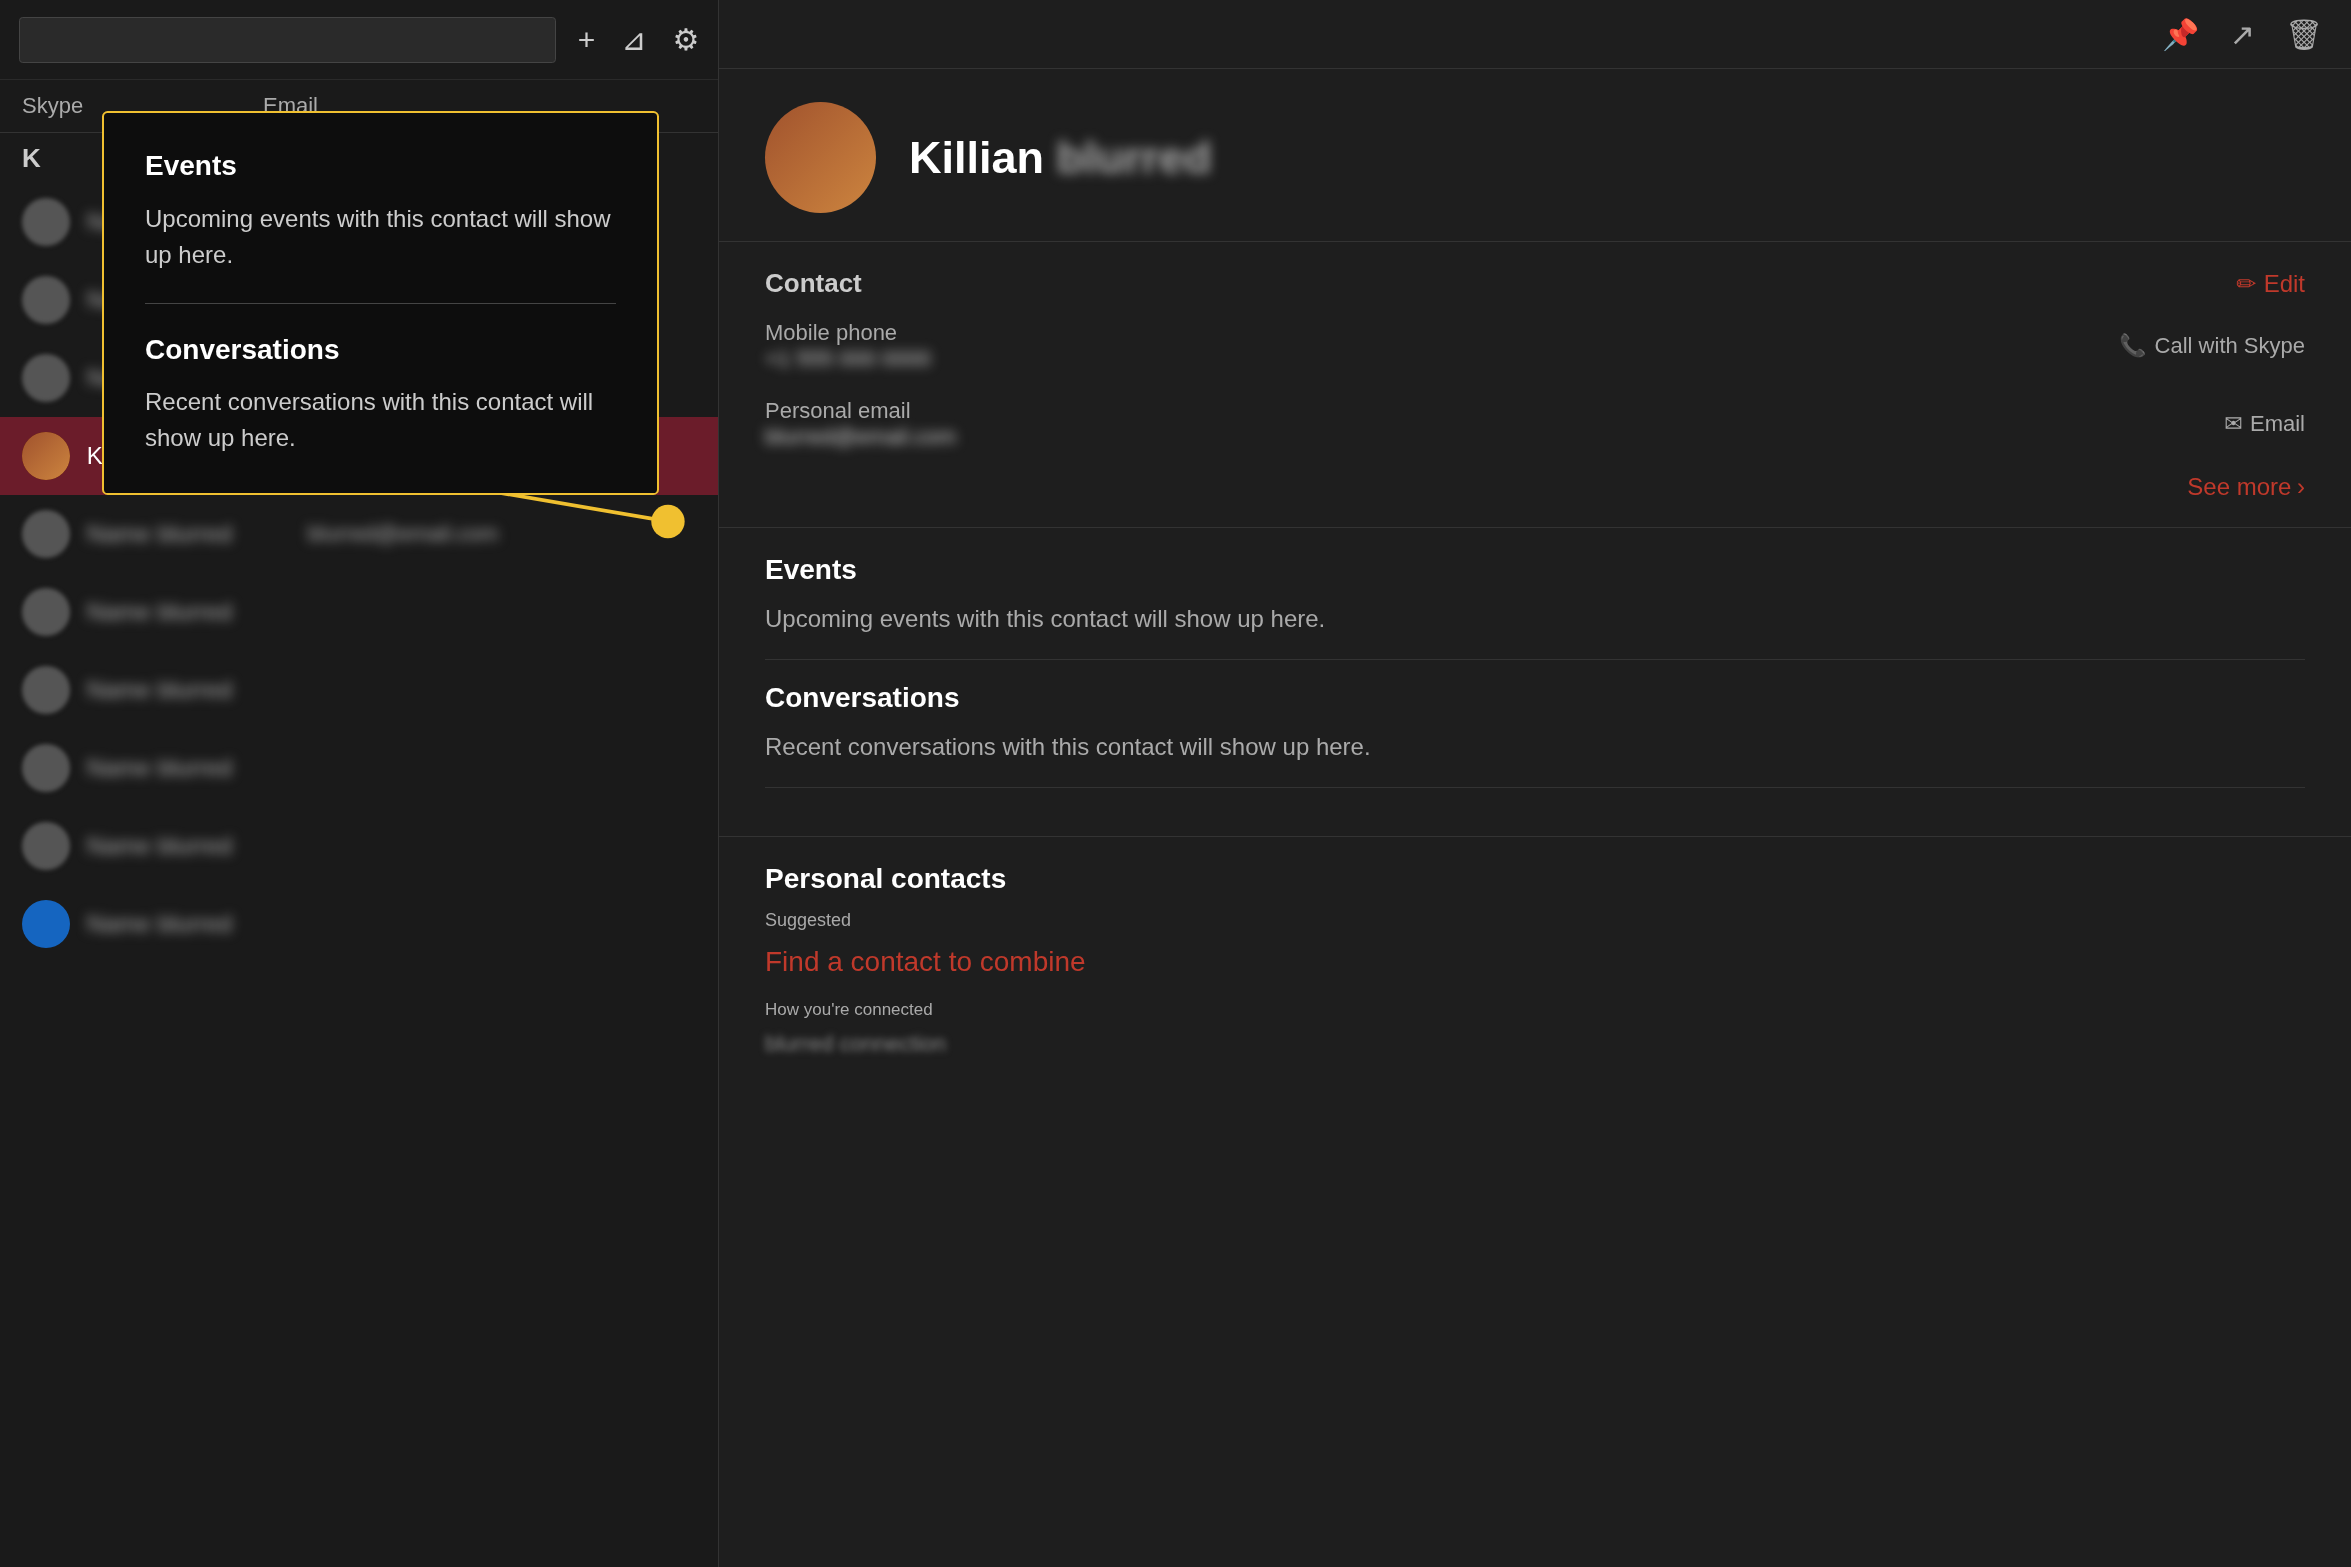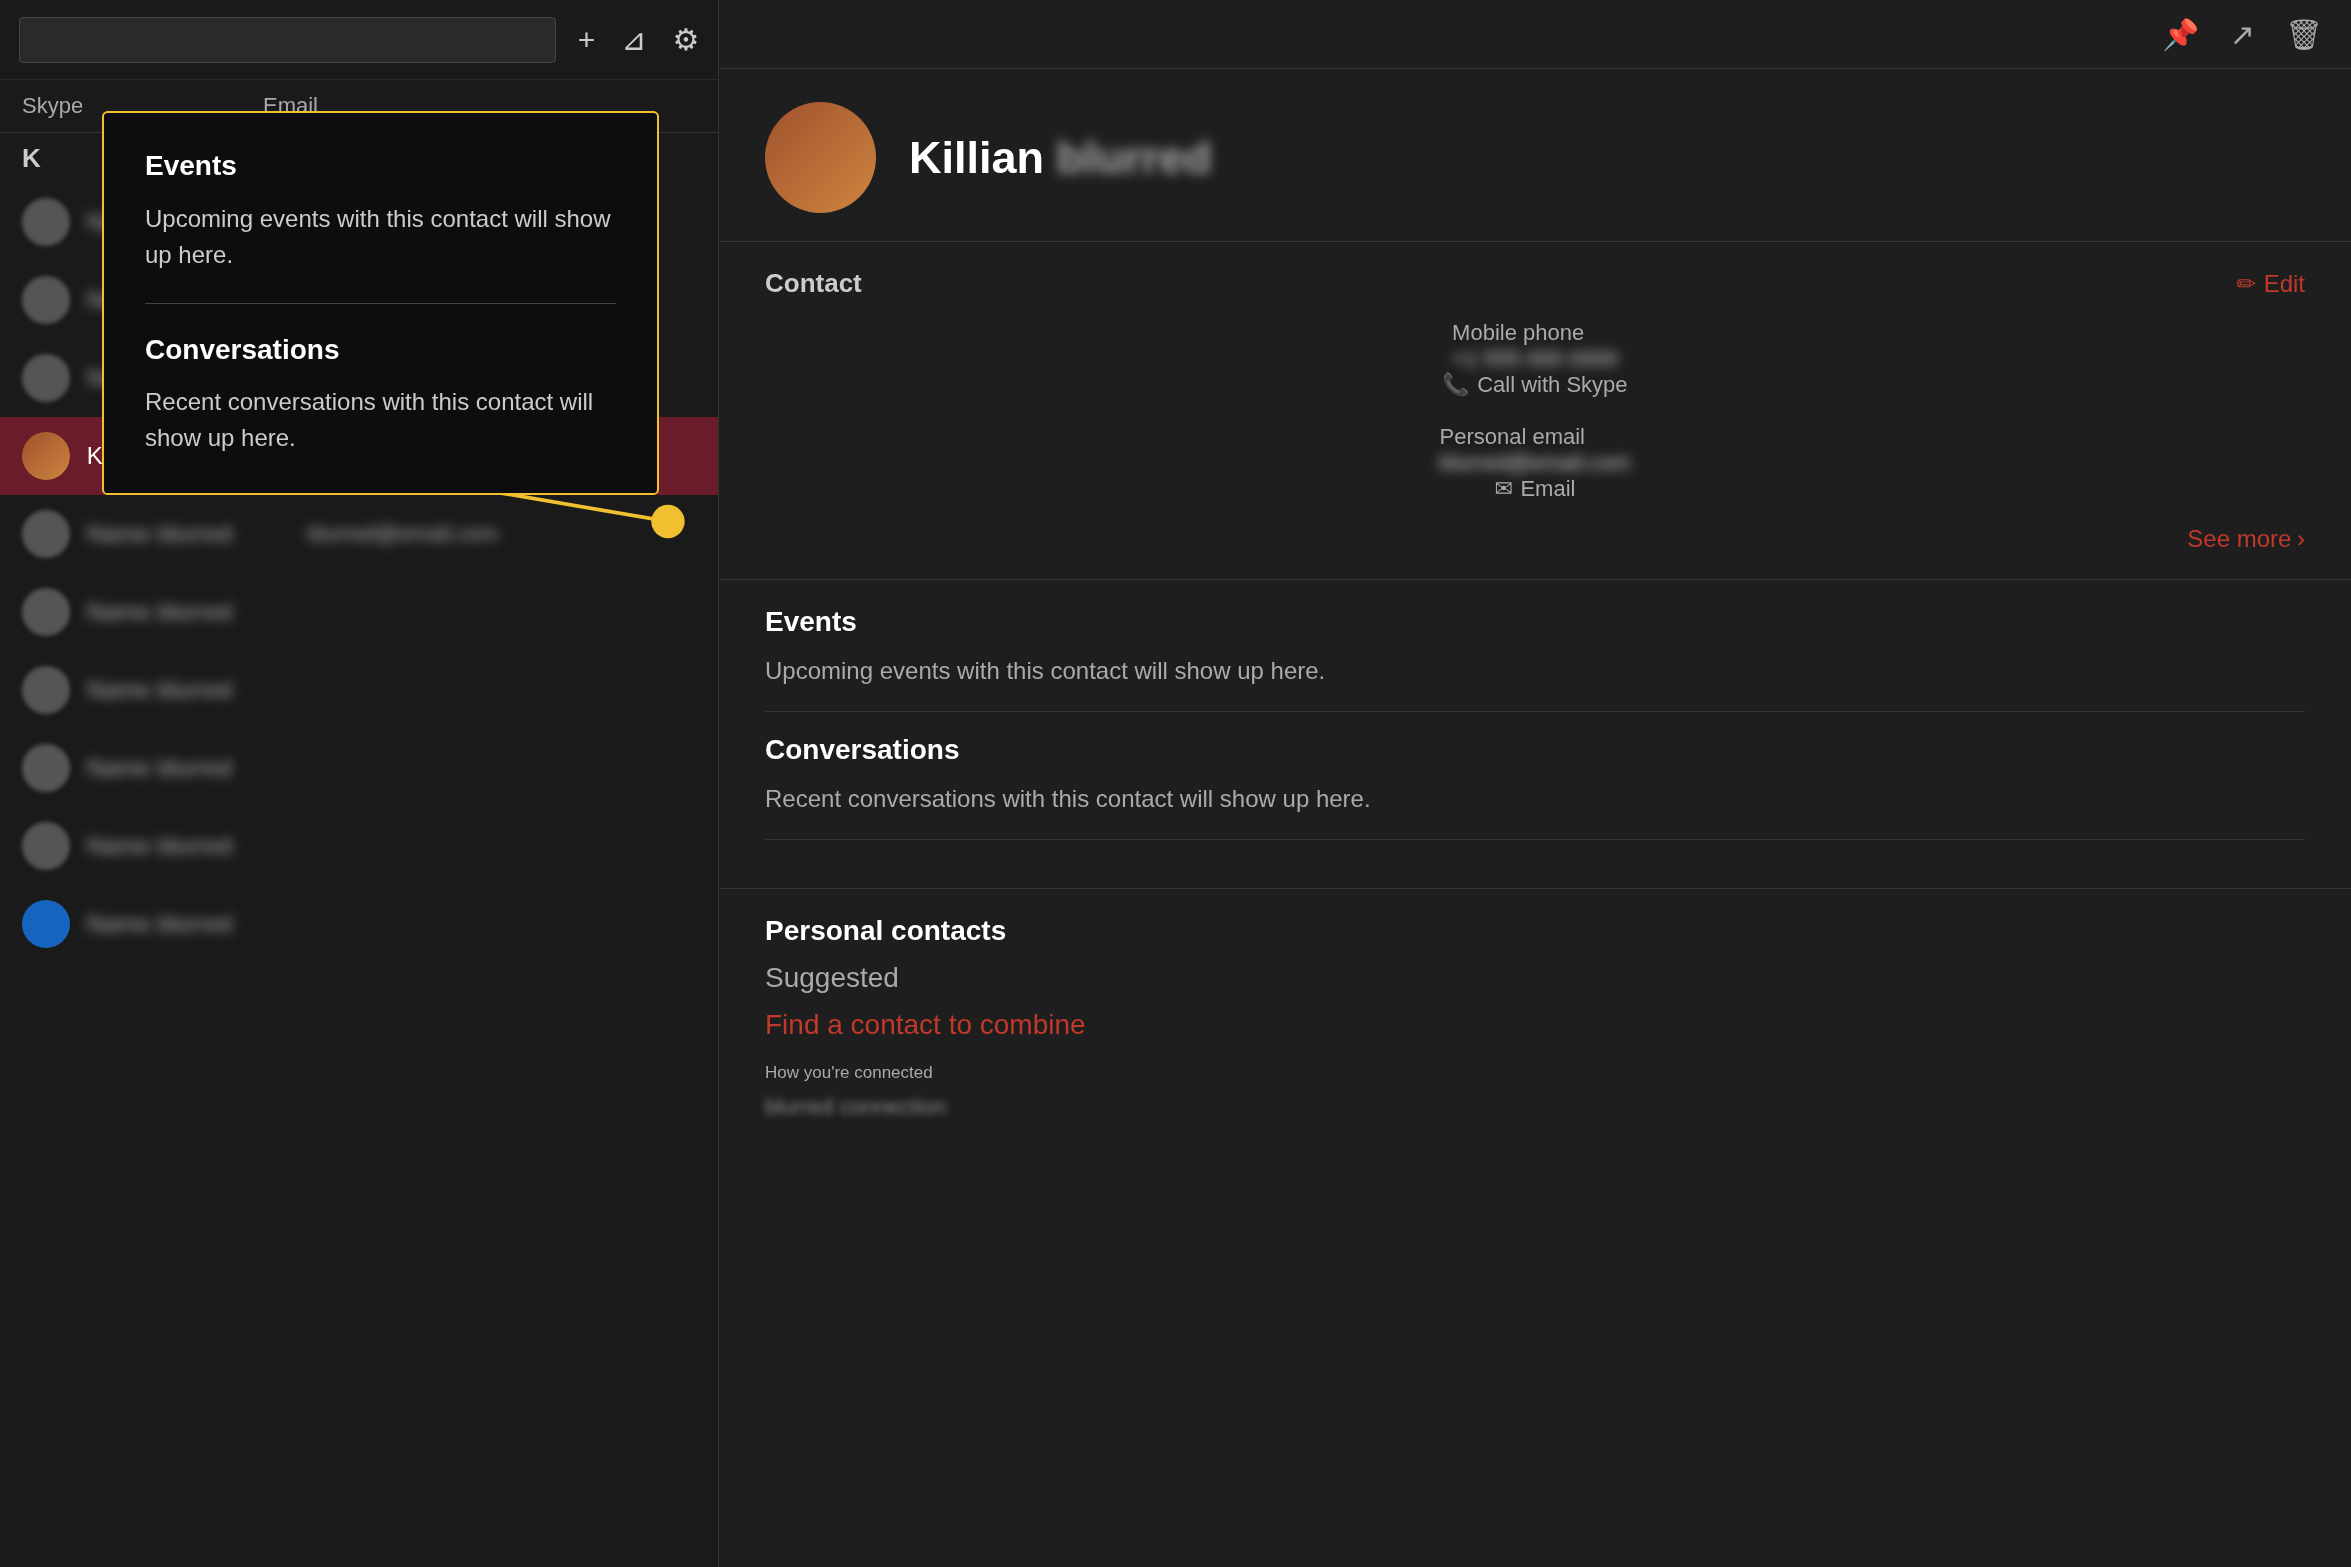--- a/index.html
+++ b/index.html
@@ -235,21 +235,20 @@
       display: flex;
       align-items: center;
       gap: 7.4px;
     }
 
     .field-row {
       display: flex;
       align-items: center;
       justify-content: space-between;
       padding: 13px 0;
-      flex-direction: column;
     }
 
     .field-label {
       font-size: 22px;
       color: #aaa;
       flex: 0 0 278px;
     }
 
     .field-value {
       font-size: 22px;
@@ -309,21 +308,21 @@
       border: none;
       border-top: 0.9px solid #333;
       margin: 22px 0;
     }
 
     .combined-contacts-section {
       padding: 26px 46px;
     }
 
     .suggested-label {
-      font-size: 28px;
+      font-size: 18px;
       color: #aaa;
       margin-bottom: 15px;
     }
 
     .find-contact-btn {
       font-size: 28px;
       color: #c0392b;
       cursor: pointer;
       margin-bottom: 22px;
     }

